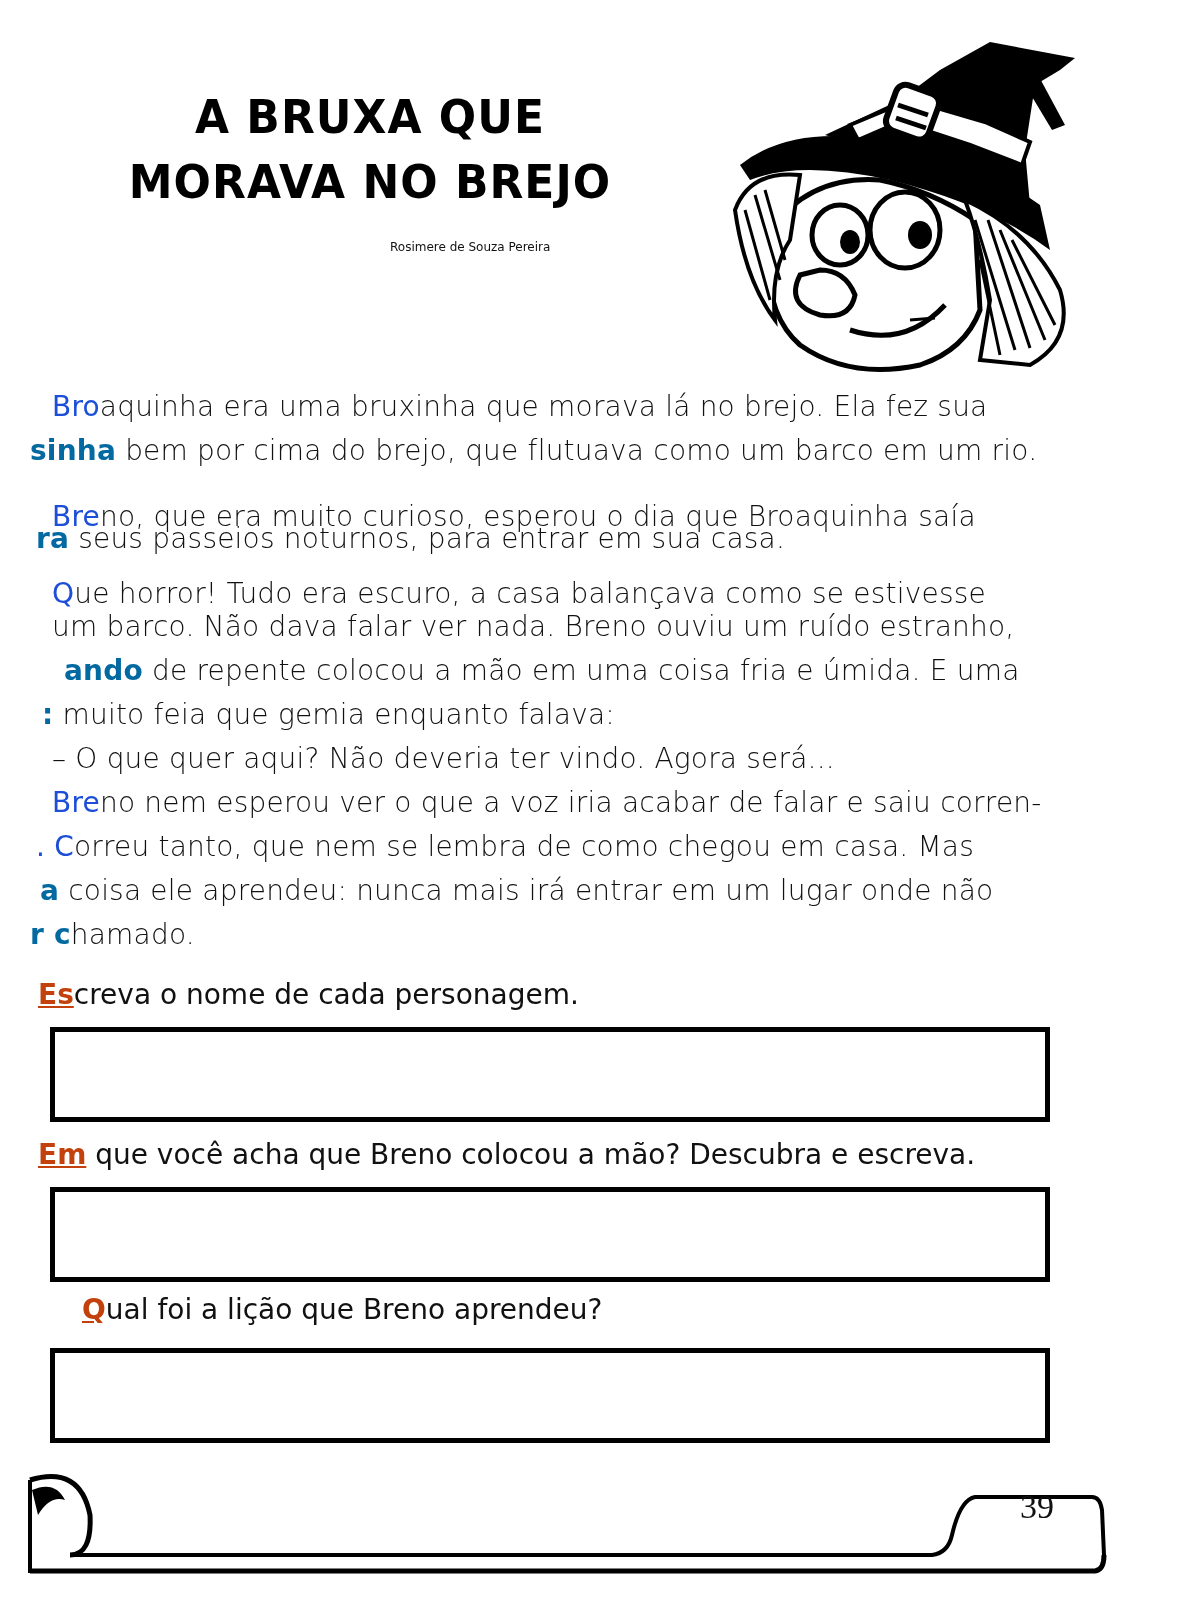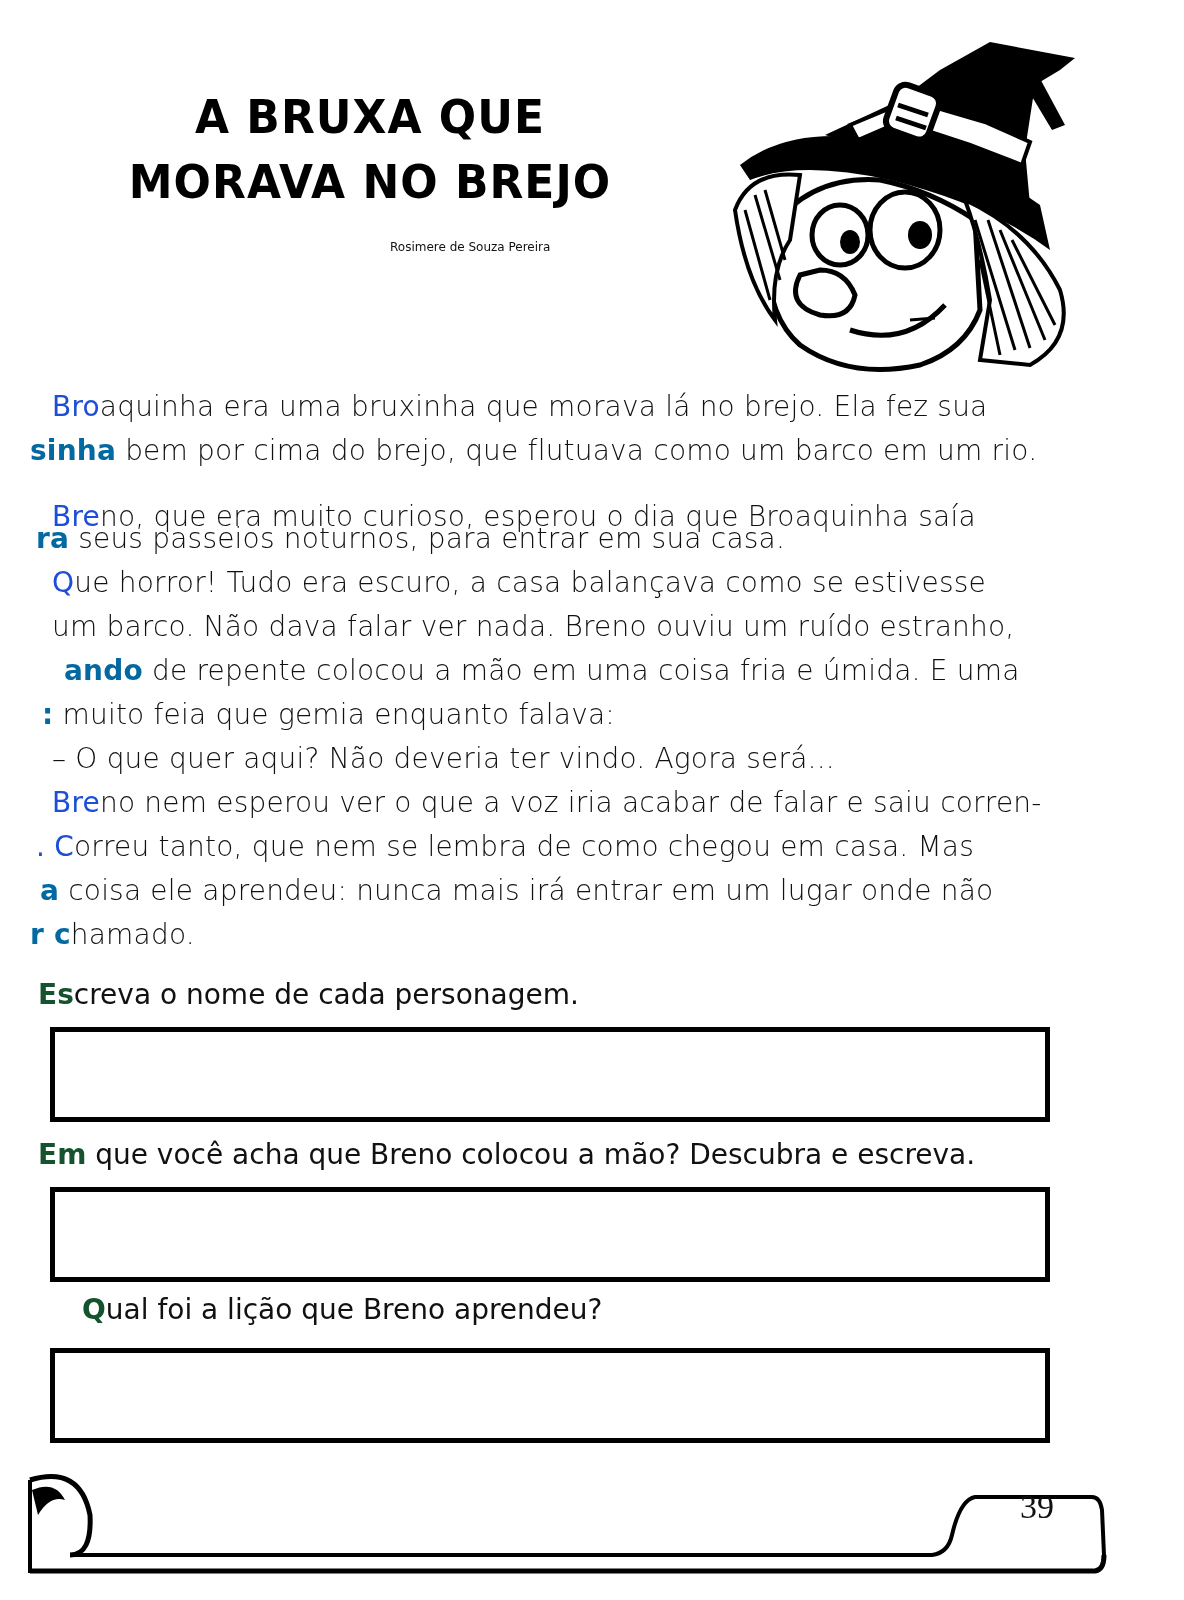--- a/index.html
+++ b/index.html
@@ -25,21 +25,21 @@
       font-family: "DejaVu Sans", sans-serif; font-size: 28px; font-weight: 300;
       line-height: 44px; color: #111; letter-spacing: 0.2px;
     }
     .line b { font-weight: normal; color: #1d4ed8; }
     .line .frag { font-weight: bold; color: #0369a1; }
     .question {
       position: absolute; left: 38px;
       font-family: "DejaVu Sans", sans-serif; font-size: 28px; line-height: 40px; color: #111;
       white-space: nowrap;
     }
-    .question b { font-weight: bold; color: #14532d; }
+    .question b { font-weight: bold; color: #c2410c; text-decoration: underline; }
     .answer-box {
       position: absolute; left: 50px; width: 1000px;
       border: 5px solid #000; background: #fff; box-sizing: border-box;
     }
     .answer-box textarea {
       width: 100%; height: 100%; border: none; resize: none; outline: none;
       background: transparent; font-family: "DejaVu Sans", sans-serif; font-size: 24px; padding: 8px;
       box-sizing: border-box;
     }
     .footer { position: absolute; left: 0; top: 1455px; width: 1184px; height: 120px; }
@@ -87,21 +87,21 @@
 
   <path d="M120 300 Q175 318 215 275" stroke="#000" stroke-width="5" fill="none"></path>
   <path d="M180 290 L205 288" stroke="#000" stroke-width="3"></path>
 </svg>
 
 <div class="story">
   <div class="line" style="top:0px; left:52px;"><b>Bro</b><span>aquinha era uma bruxinha que morava lá no brejo. Ela fez sua</span></div>
   <div class="line" style="top:44px; left:30px;"><b class="frag">sinha</b><span> bem por cima do brejo, que flutuava como um barco em um rio.</span></div>
   <div class="line" style="top:88px; left:52px;margin-top:22px;"><b>Bre</b><span>no, que era muito curioso, esperou o dia que Broaquinha saía</span></div>
   <div class="line" style="top:132px; left:36px;"><b class="frag">ra</b><span> seus passeios noturnos, para entrar em sua casa.</span></div>
-  <div class="line" style="top:176px; left:52px;"><b>Q</b><span>ue horror! Tudo era escuro, a casa balançava como se estivesse</span></div>
+  <div class="line" style="top:187px; left:52px;"><b>Q</b><span>ue horror! Tudo era escuro, a casa balançava como se estivesse</span></div>
   <div class="line" style="top:220px; left:52px;"><b></b><span>um barco. Não dava falar ver nada. Breno ouviu um ruído estranho,</span></div>
   <div class="line" style="top:264px; left:32px;margin-left:32px;"><b class="frag">ando</b><span> de repente colocou a mão em uma coisa fria e úmida. E uma</span></div>
   <div class="line" style="top:308px; left:42px;"><b class="frag">:</b><span> muito feia que gemia enquanto falava:</span></div>
   <div class="line" style="top:352px; left:52px;"><b></b><span>– O que quer aqui? Não deveria ter vindo. Agora será...</span></div>
   <div class="line" style="top:396px; left:52px;"><b>Bre</b><span>no nem esperou ver o que a voz iria acabar de falar e saiu corren-</span></div>
   <div class="line" style="top:440px; left:36px;"><b>. C</b><span>orreu tanto, que nem se lembra de como chegou em casa. Mas</span></div>
   <div class="line" style="top:484px; left:40px;"><b class="frag">a</b><span> coisa ele aprendeu: nunca mais irá entrar em um lugar onde não</span></div>
   <div class="line" style="top:528px; left:30px;"><b class="frag">r c</b><span>hamado.</span></div>
 </div>
 

